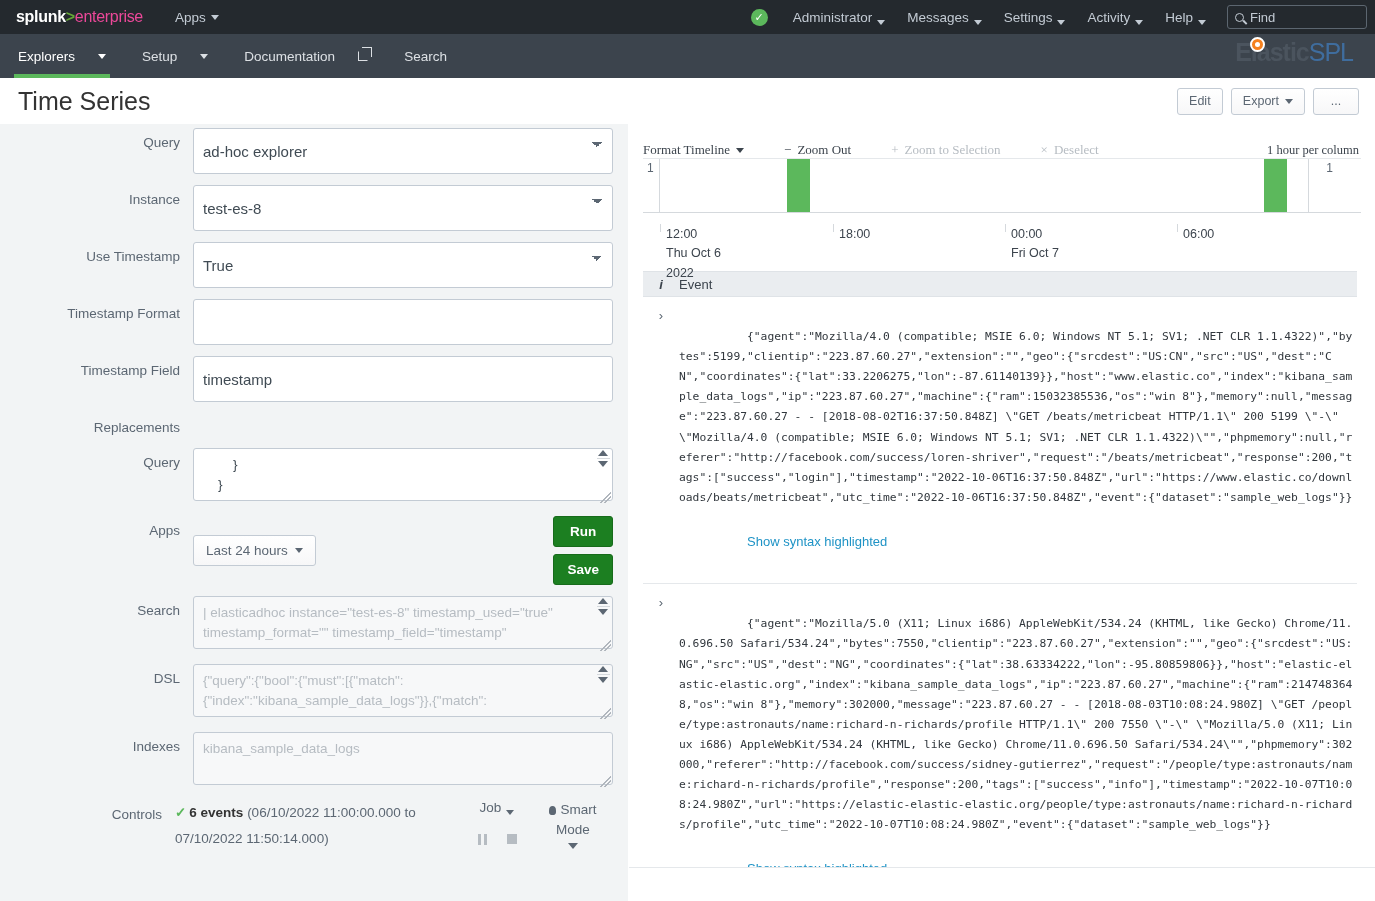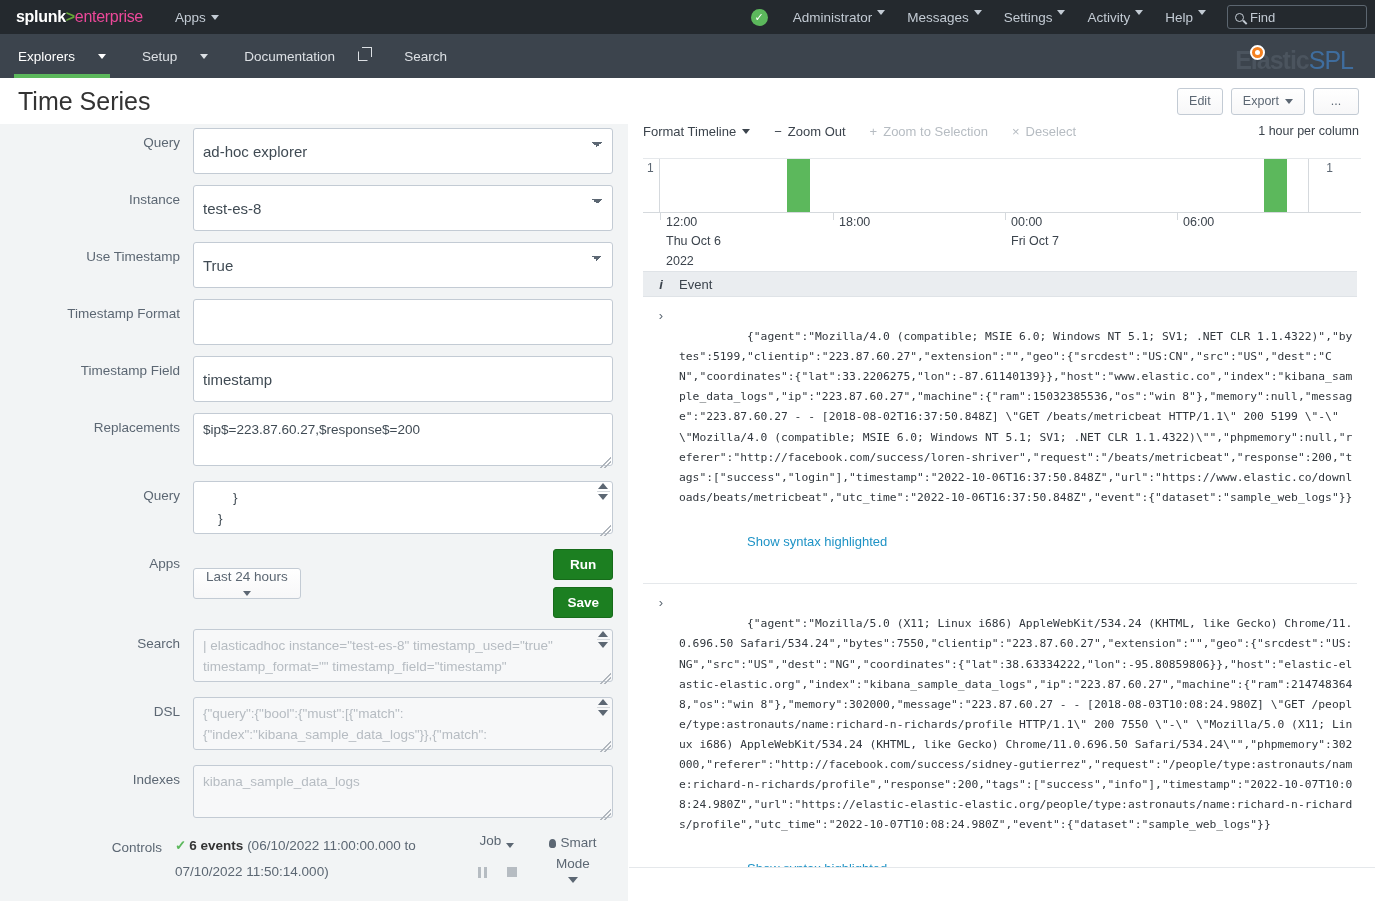--- a/index.html
+++ b/index.html
@@ -37,21 +37,21 @@
     display: flex; align-items: center; gap: 0px;
   }
   .green-check {
     width: 17px; height: 17px; border-radius: 50%;
     background: #5cb85c; color: #fff; font-size: 11px;
     display: flex; align-items: center; justify-content: center;
     margin-right: 14px; flex: none;
   }
   .topright .tr-item {
     color: #c3cbd4; font-size: 13.5px; padding: 0 11px;
-    display: flex; align-items: flex-start; gap: 5px; cursor: pointer;
+    display: flex; align-items: flex-end; gap: 5px; cursor: pointer;
     white-space: nowrap;
   }
   .findbox {
     margin-left: 10px; width: 140px; height: 24px;
     border: 1px solid #5c6670; border-radius: 3px;
     display: flex; align-items: center; gap: 6px;
     padding: 0 7px; color: #c3cbd4; font-size: 13px;
   }
   .mag {
     width: 9px; height: 9px; border: 1.5px solid #c3cbd4;
@@ -81,21 +81,21 @@
     display: inline-block; width: 10px; height: 10px;
     border: 1.4px solid #dce0e4; border-top-color: transparent;
     border-right-color: transparent; position: relative;
   }
   .ext-ico:after {
     content: ""; position: absolute; left: 3px; bottom: 3px;
     width: 9px; height: 9px;
     border-top: 1.4px solid #dce0e4; border-right: 1.4px solid #dce0e4;
   }
   .brandmark {
-    position: absolute; right: 22px; top: 12px;
+    position: absolute; right: 22px; top: 4px;
     display: flex; align-items: center;
     font-size: 25px; font-weight: bold; letter-spacing: -1px; margin-left: 8px;
   }
   .bm-dot {
     width: 15px; height: 15px; border-radius: 50%;
     background: #f5811f; border: 2px solid #ffffff;
     position: absolute; left: 15px; top: -1px;
     display: flex; align-items: center; justify-content: center;
   }
   .bm-dot i {
@@ -187,21 +187,21 @@
     background:
       linear-gradient(135deg, transparent 46%, #b0b6bd 46%, #b0b6bd 56%, transparent 56%),
       linear-gradient(135deg, transparent 66%, #b0b6bd 66%, #b0b6bd 76%, transparent 76%);
   }
   
   .timerow { display: flex; align-items: center; }
   .timepick {
     height: 31px; padding: 0 12px; border: 1px solid #c3cbd4;
     border-radius: 3px; background: linear-gradient(#ffffff,#f7f7f8);
     color: #5c6773; font-size: 13.5px;
-    display: flex; align-items: center; gap: 7px; cursor: pointer; flex-direction: column;
+    display: flex; align-items: center; gap: 7px; cursor: pointer;
   }
   .runsave { margin-left: auto; display: flex; gap: 7px; flex-direction: column; }
   .btn-green {
     height: 31px; min-width: 52px; padding: 0 13px;
     background: #1c7f21; border: 1px solid #176b1b; border-radius: 3px;
     color: #ffffff; font-size: 13.5px; font-weight: bold;
     display: flex; align-items: center; justify-content: center;
     cursor: pointer;
   }
   
@@ -235,22 +235,22 @@
     background: #5c6773; border-radius: 50% 50% 35% 35%;
     vertical-align: -1px; margin-right: 4px;
   }
   .mode-caret {
     width: 0; height: 0; margin: 2px auto 0;
     border-left: 5px solid transparent; border-right: 5px solid transparent;
     border-top: 6px solid #5c6773;
   }
   
   .tl-toolbar {
-    height: 34px; display: flex; align-items: flex-start;
-    padding: 0 14px; gap: 24px; font-size: 13px; position: relative;
+    height: 34px; display: flex; align-items: flex-end;
+    padding: 0 14px; gap: 40px; font-size: 13px; position: relative; font-family: Liberation Serif, serif;
   }
   .tl-btn { color: #3c444d; display: flex; align-items: center; gap: 6px; cursor: pointer; }
   .tl-btn.dim { color: #b6bcc2; cursor: default; }
   .tl-right { position: absolute; right: 16px; font-size: 12.5px; color: #3c444d; }
   .tl-chart {
     height: 55px; margin: 0 14px 0 14px;
     border-top: 1px solid #e5e8eb; border-bottom: 1px solid #d5d9dd;
     position: relative;
   }
   .tl-plot {
@@ -260,21 +260,21 @@
   .tl-bar { position: absolute; bottom: 0; top: 0; background: #5cb85c; }
   .tl-ycount {
     position: absolute; top: 2px; font-size: 12px; color: #5c6773;
   }
   .tl-ycount.l { left: 4px; }
   .tl-ycount.r { right: 28px; }
   .tl-axis {
     margin: 0 14px; position: relative; height: 58px;
     font-size: 12.5px; color: #3c444d;
   }
-  .tick { position: absolute; top: 0; padding-left: 6px; line-height: 1.55; }
+  .tick { position: absolute; top: 12px; padding-left: 6px; line-height: 1.55; }
   .tick:before {
     content: ""; position: absolute; left: 0; top: -1px; width: 1px;
     height: 8px; background: #d5d9dd;
   }
   
   .ev-header {
     height: 26px; background: #eaedf0; border-top: 1px solid #dfe3e7;
     border-bottom: 1px solid #dfe3e7;
     display: flex; align-items: center; font-size: 13px; color: #3c444d;
     margin: 0 18px 0 14px;
@@ -422,24 +422,20 @@
 
     <div class="frow">
       <div class="flabel">Timestamp Field</div>
       <div class="fctl">
         <input class="inp" type="text" value="timestamp" style="">
       </div>
     </div>
 
     <div class="frow">
       <div class="flabel">Replacements</div>
-      <div class="fctl ta-wrap">
-        <textarea class="ta" rows="3" style="height: 53px;">$ip$=223.87.60.27,$response$=200</textarea>
-        <span class="grip"></span>
-      </div>
     </div>
 
     <div class="frow">
       <div class="flabel">Query</div>
       <div class="fctl ta-wrap">
         <textarea class="ta" rows="3" style="height: 53px; padding-right: 22px;">        }
     }
 }</textarea>
         <span class="spin">
             <b class="up"></b>

